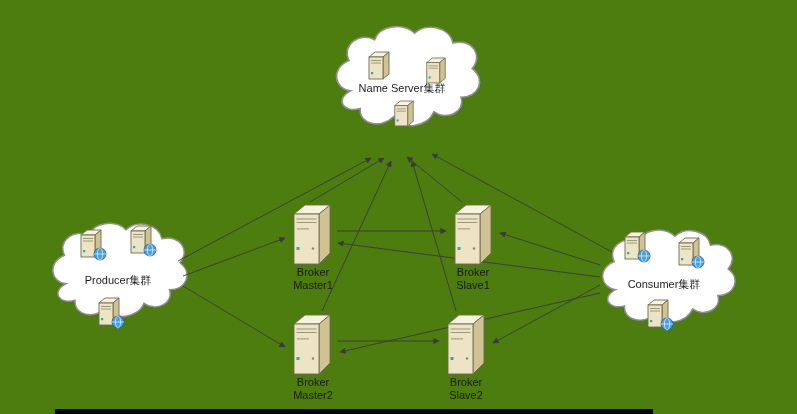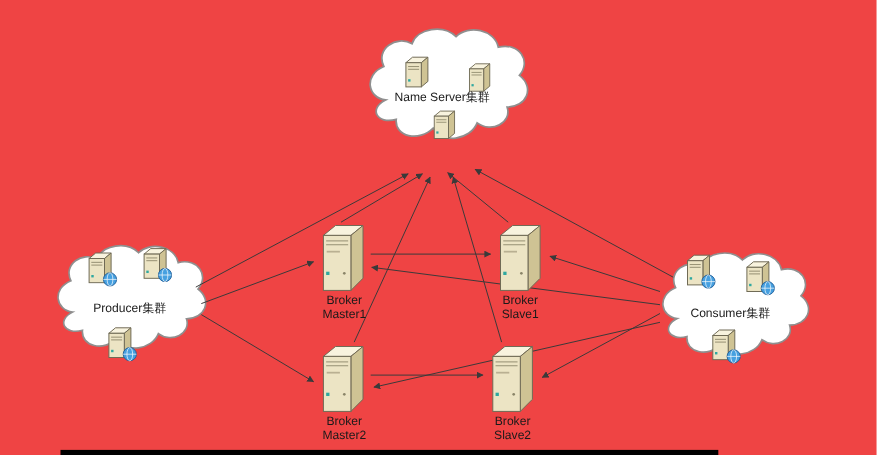--- a/index.html
+++ b/index.html
@@ -1,16 +1,16 @@
 <!DOCTYPE html>
 <html><head>
 <meta charset="utf-8">
 <style>
   html,body{margin:0;padding:0;background:#ffffff;}
-  #canvas{position:relative;width:797px;height:414px;background:#ef4444;overflow:hidden;
+  #canvas{position:relative;width:797px;height:414px;background:#4d7c0f;overflow:hidden;
           font-family:"Liberation Sans", sans-serif;}
   svg{position:absolute;left:0;top:0;}
   text{font-family:"Liberation Sans", sans-serif;font-size:11px;fill:#1a1a1a;}
   .edge{stroke:#3a3a3a;stroke-width:0.9;}
   .cloud{fill:#ffffff;stroke:#8f8f8f;stroke-width:2;}
   .t-front{fill:#ece4c4;stroke:#6f6a55;stroke-width:0.9;}
   .t-top{fill:#f8f3de;stroke:#6f6a55;stroke-width:0.9;}
   .t-side{fill:#cfc394;stroke:#6f6a55;stroke-width:0.9;}
   .t-slot{stroke:#8a8468;stroke-width:0.8;}
   .t-led{fill:#2fa8a0;}

